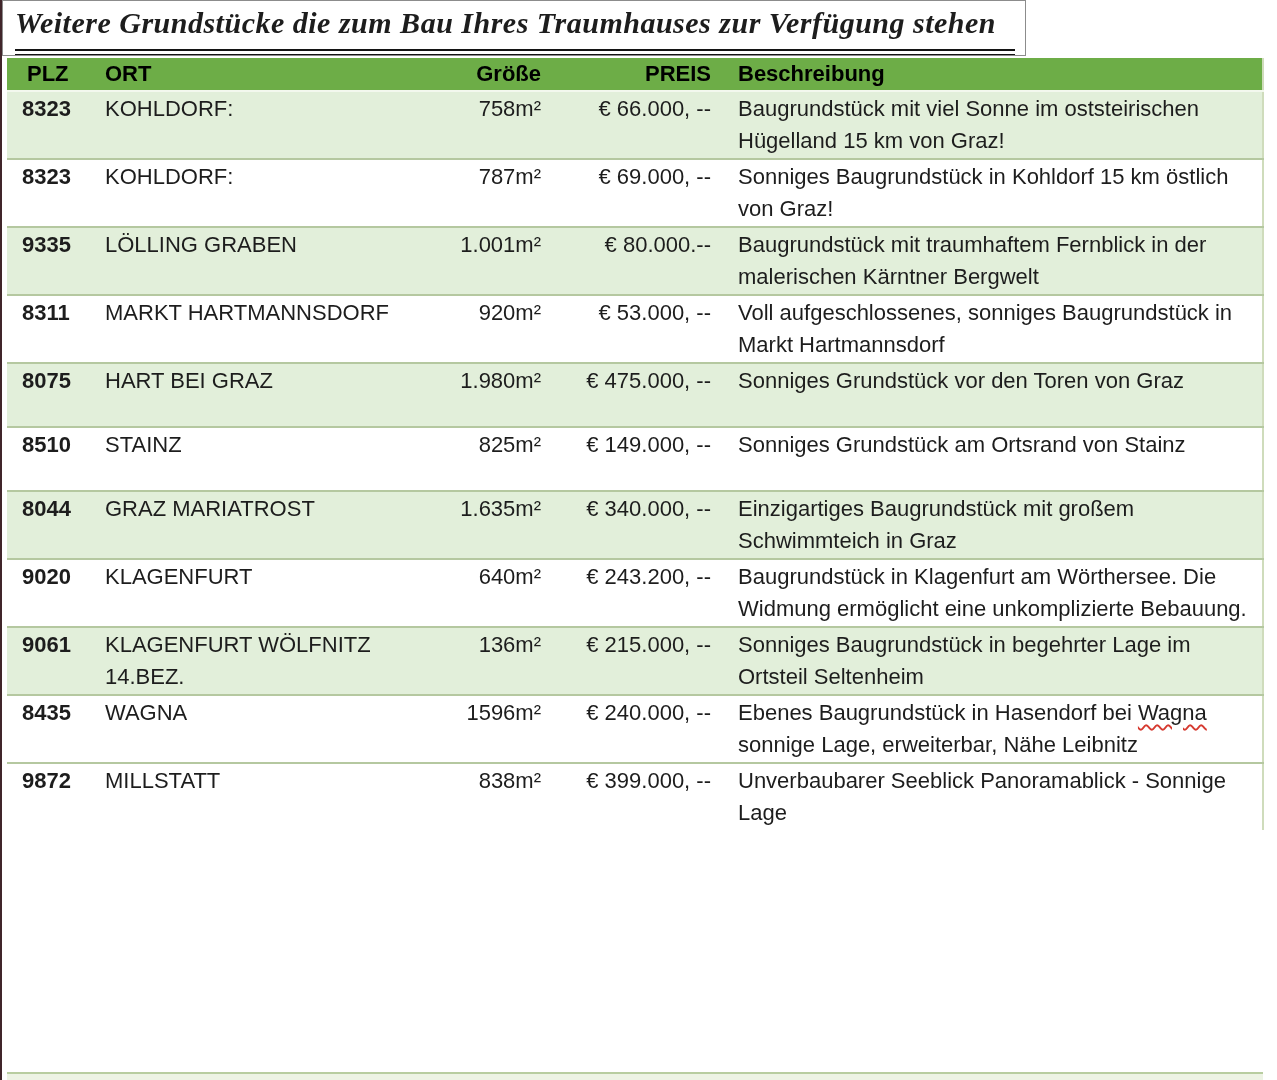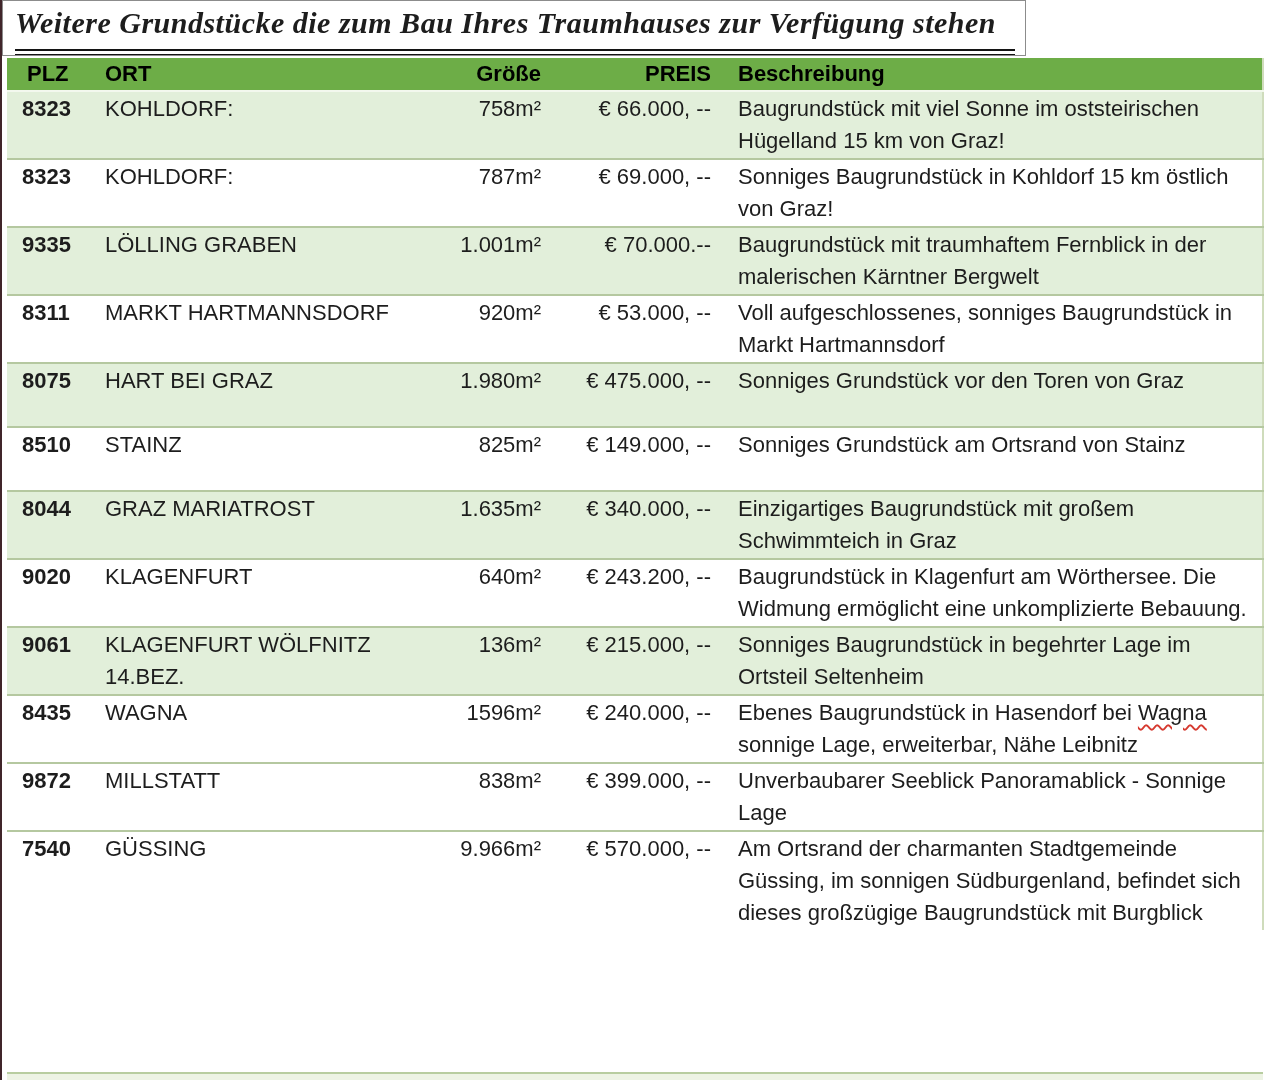--- a/index.html
+++ b/index.html
@@ -143,21 +143,21 @@
     <td class="cell-plz">8323</td>
     <td class="cell-ort">KOHLDORF:</td>
     <td class="cell-size">787m²</td>
     <td class="cell-price">€ 69.000, --</td>
     <td class="cell-desc">Sonniges Baugrundstück in Kohldorf 15 km östlich von Graz!</td>
   </tr>
       <tr class="alt">
     <td class="cell-plz">9335</td>
     <td class="cell-ort">LÖLLING GRABEN</td>
     <td class="cell-size">1.001m²</td>
-    <td class="cell-price">€ 70.000.--</td>
+    <td class="cell-price">€ 80.000.--</td>
     <td class="cell-desc">Baugrundstück mit traumhaftem Fernblick in der malerischen Kärntner Bergwelt</td>
   </tr>
       <tr>
     <td class="cell-plz">8311</td>
     <td class="cell-ort">MARKT HARTMANNSDORF</td>
     <td class="cell-size">920m²</td>
     <td class="cell-price">€ 53.000, --</td>
     <td class="cell-desc">Voll aufgeschlossenes, sonniges Baugrundstück in Markt Hartmannsdorf</td>
   </tr>
       <tr class="alt" style="height: 64px;">
@@ -203,23 +203,16 @@
     <td class="cell-price">€ 240.000, --</td>
     <td class="cell-desc">Ebenes Baugrundstück in Hasendorf bei <span class="squiggle">Wagna</span> sonnige Lage, erweiterbar, Nähe Leibnitz</td>
   </tr>
       <tr>
     <td class="cell-plz">9872</td>
     <td class="cell-ort">MILLSTATT</td>
     <td class="cell-size">838m²</td>
     <td class="cell-price">€ 399.000, --</td>
     <td class="cell-desc">Unverbaubarer Seeblick Panoramablick - Sonnige Lage</td>
   </tr>
-      <tr>
-    <td class="cell-plz">7540</td>
-    <td class="cell-ort">GÜSSING</td>
-    <td class="cell-size">9.966m²</td>
-    <td class="cell-price">€ 570.000, --</td>
-    <td class="cell-desc">Am Ortsrand der charmanten Stadtgemeinde Güssing, im sonnigen Südburgenland, befindet sich dieses großzügige Baugrundstück mit Burgblick</td>
-  </tr>
     </tbody>
 </table>
 
 <div class="bottom-strip"></div>
 
 </body></html>

